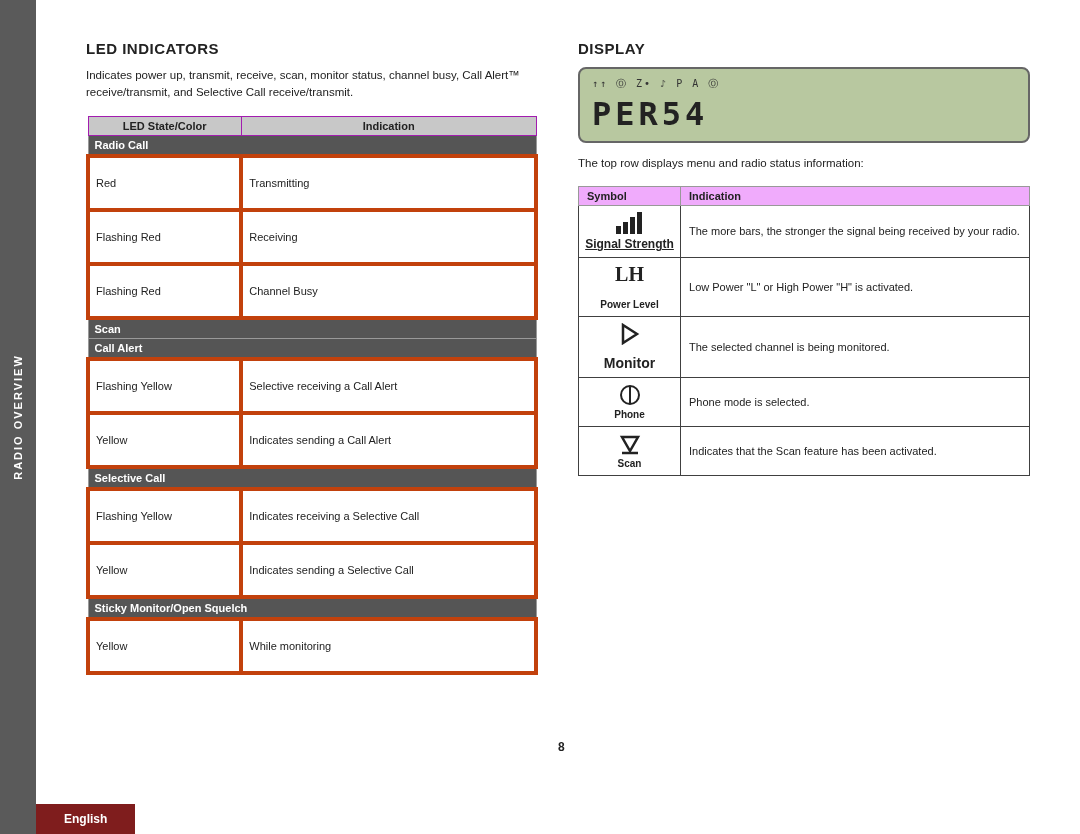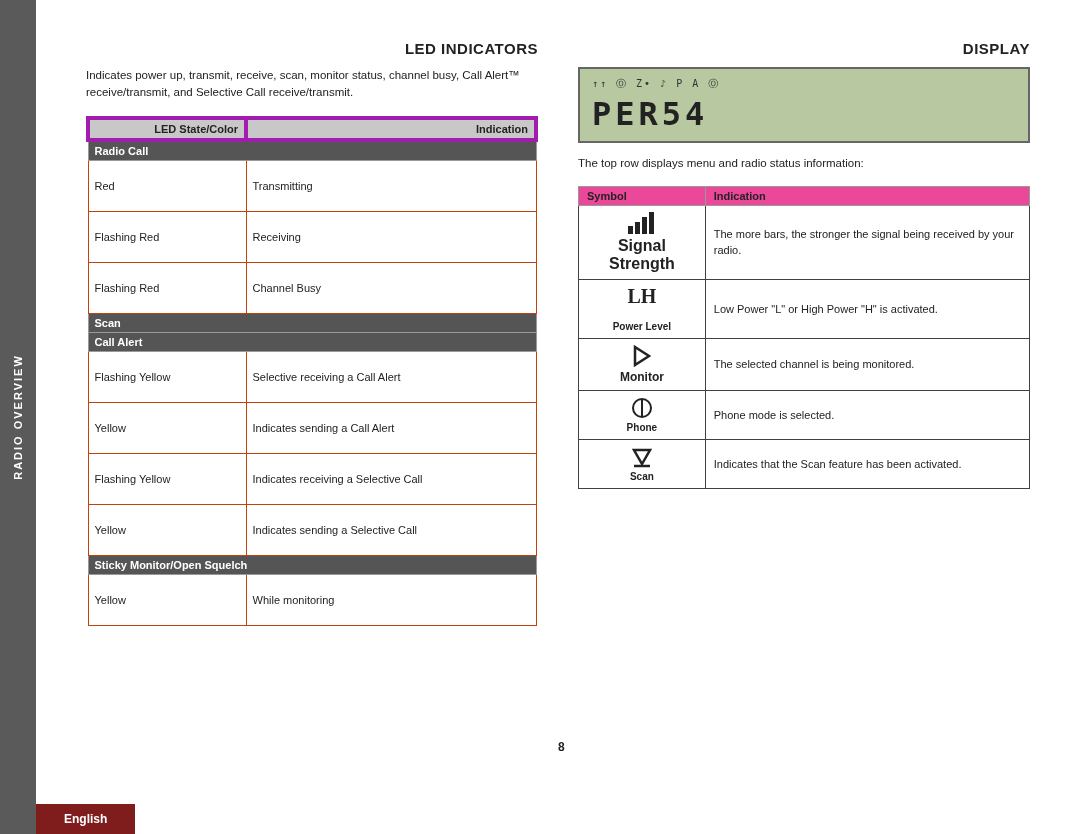--- a/index.html
+++ b/index.html
@@ -63,63 +63,62 @@
       min-width: 0;
     }
 
     
     .section-title {
       font-size: 15px;
       font-weight: bold;
       text-transform: uppercase;
       margin-bottom: 10px;
       letter-spacing: 0.5px;
-      text-align: right;
     }
 
     
     .intro-text {
       font-size: 11.5px;
       line-height: 1.5;
       margin-bottom: 14px;
       color: #222;
     }
 
     
     .led-table {
       width: 100%;
       border-collapse: collapse;
       font-size: 11px;
     }
     .led-table th {
       background: #c8c8c8;
-      border: 4px solid #a21caf;
+      border: 1px solid #a21caf;
       padding: 3px 6px;
-      text-align: right;
+      text-align: center;
       font-weight: bold;
     }
     .led-table td {
-      border: 1px solid #c2410c;
+      border: 4px solid #c2410c;
       padding: 19px 6px;
     }
     .led-table .section-header td {
       background: #555;
       color: #fff;
       font-weight: bold;
       padding: 3px 6px;
     }
     .led-table tr.section-header td {
       border: 1px solid #999;
     }
 
     
     .display-screen {
       background: #b8c8a0;
       border: 2px solid #666;
-      border-radius: 0;
+      border-radius: 8px;
       padding: 8px 12px;
       margin-bottom: 12px;
       font-family: monospace;
       position: relative;
       min-height: 70px;
     }
     .display-top-row {
       font-size: 9px;
       letter-spacing: 3px;
       color: #333;
@@ -140,21 +139,21 @@
       margin-bottom: 14px;
     }
 
     
     .display-table {
       width: 100%;
       border-collapse: collapse;
       font-size: 11px;
     }
     .display-table th {
-      background: #ec4899;
+      background: #f0abfc;
       border: 1px solid #999;
       padding: 3px 8px;
       text-align: left;
       font-weight: bold;
     }
     .display-table td {
       border: 1px solid #404040;
       padding: 5px 8px;
       vertical-align: middle;
     }
@@ -239,20 +238,23 @@
               <td colspan="2">Call Alert</td>
             </tr>
             <tr>
               <td>Flashing Yellow</td>
               <td>Selective receiving a Call Alert</td>
             </tr>
             <tr>
               <td>Yellow</td>
               <td>Indicates sending a Call Alert</td>
             </tr>
+            <tr class="section-header">
+              <td colspan="2">Selective Call</td>
+            </tr>
             <tr>
               <td>Flashing Yellow</td>
               <td>Indicates receiving a Selective Call</td>
             </tr>
             <tr>
               <td>Yellow</td>
               <td>Indicates sending a Selective Call</td>
             </tr>
             <tr class="section-header">
               <td colspan="2">Sticky Monitor/Open Squelch</td>
@@ -288,41 +290,41 @@
         <tr>
               <td style="text-align: center; vertical-align: middle; padding: 6px;">
                 <div class="symbol-box">
           <svg width="28" height="22" viewBox="0 0 28 22">
             <rect x="0" y="14" width="5" height="8" fill="#222"></rect>
             <rect x="7" y="10" width="5" height="12" fill="#222"></rect>
             <rect x="14" y="5" width="5" height="17" fill="#222"></rect>
             <rect x="21" y="0" width="5" height="22" fill="#222"></rect>
           </svg>
         </div>
-                <div style="font-size:16px;font-weight:bold;margin-top:3px;">Signal Strength</div>
+                <div style="font-size:12px;font-weight:bold;margin-top:3px;text-decoration:underline;">Signal Strength</div>
               </td>
               <td style="font-size: 11px; line-height: 1.4;">The more bars, the stronger the signal being received by your radio.</td>
             </tr>
             <tr>
               <td style="text-align: center; vertical-align: middle; padding: 6px;">
                 <div class="symbol-box">
           <span class="lh-icon" style="font-size:20px;font-family:serif;font-weight:bold;">LH</span>
         </div>
                 <div style="font-size:10px;font-weight:bold;margin-top:15px;">Power Level</div>
               </td>
               <td style="font-size: 11px; line-height: 1.4;">Low Power "L" or High Power "H" is activated.</td>
             </tr>
             <tr>
               <td style="text-align: center; vertical-align: middle; padding: 6px;">
                 <div class="symbol-box">
           <svg width="22" height="22" viewBox="0 0 22 22">
             <polygon points="4,2 18,11 4,20" fill="none" stroke="#222" stroke-width="2.5"></polygon>
           </svg>
         </div>
-                <div style="font-size:12px;font-weight:bold;margin-top:3px;">Monitor</div>
+                <div style="font-size:14px;font-weight:bold;margin-top:10px;">Monitor</div>
               </td>
               <td style="font-size: 11px; line-height: 1.4;">The selected channel is being monitored.</td>
             </tr>
             <tr>
               <td style="text-align: center; vertical-align: middle; padding: 6px;">
                 <div class="symbol-box">
           <svg width="22" height="22" viewBox="0 0 22 22">
             <circle cx="11" cy="11" r="9" fill="none" stroke="#222" stroke-width="2"></circle>
             <line x1="11" y1="2" x2="11" y2="20" stroke="#222" stroke-width="2"></line>
           </svg>

